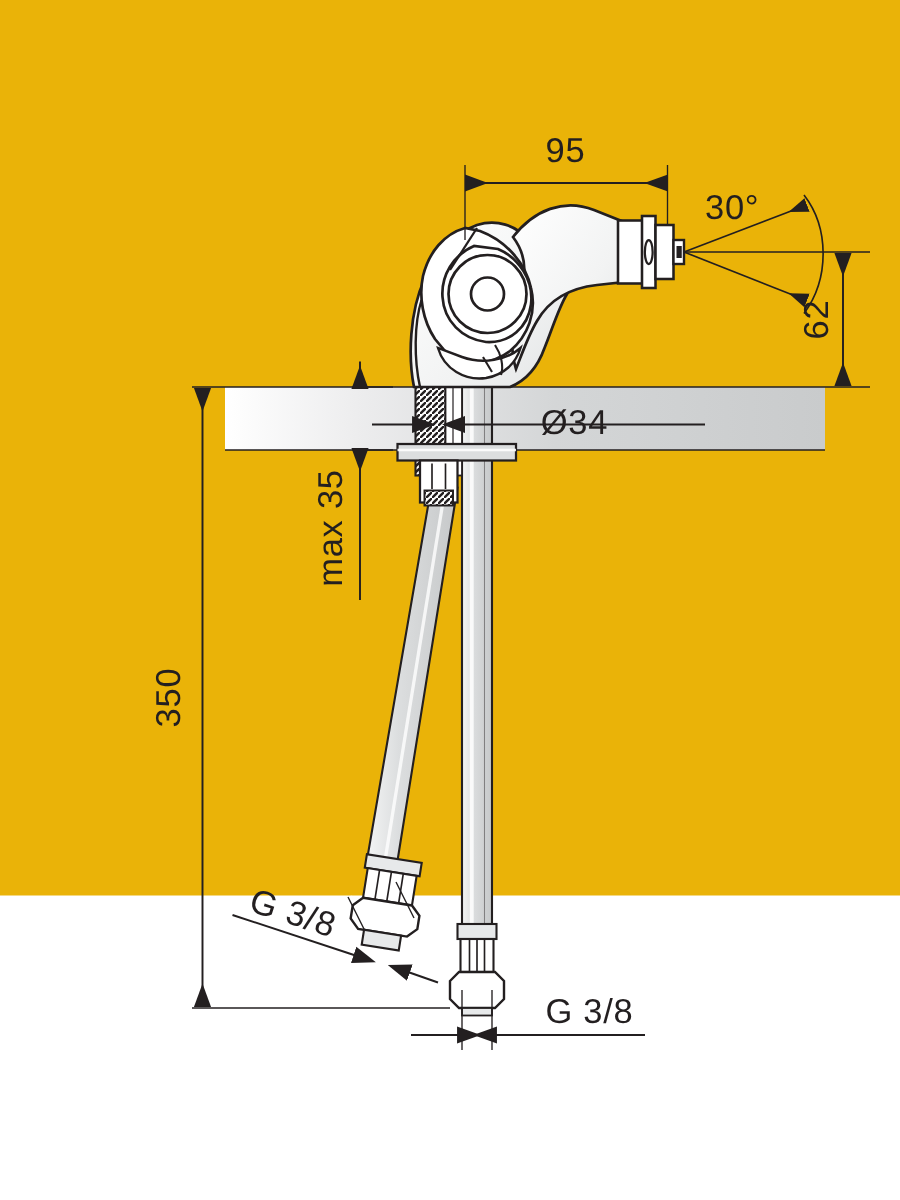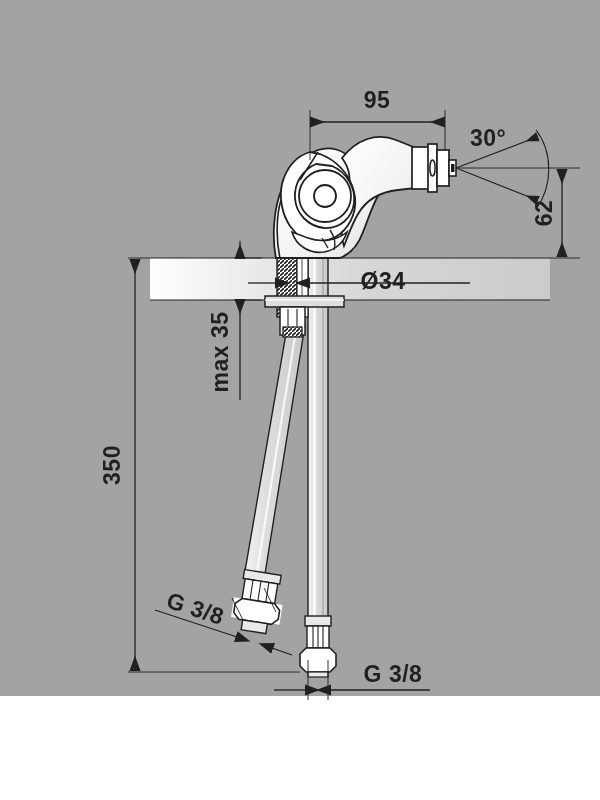--- a/index.html
+++ b/index.html
@@ -2,21 +2,21 @@
 <html><head>
 <meta charset="utf-8">
 <title>Technical Drawing</title>
 <style>
   html,body{margin:0;padding:0;background:#ffffff;}
   body{
     width:600px;height:800px;overflow:hidden;
     font-family:"Liberation Sans",sans-serif;
     color:#231f20;
   }
-  #stage{position:relative;width:600px;height:696px;background:#a3a3a3;font-weight:bold;}
+  #stage{position:relative;width:600px;height:597px;background:#eab308;}
   svg#drawing{position:absolute;left:0;top:0;width:600px;height:800px;display:block;}
   .dimtext{
     font-family:"Liberation Sans",sans-serif;
     font-size:23px;
     fill:#231f20;
     letter-spacing:0.5px;
   }
 </style>
 </head>
 <body>

